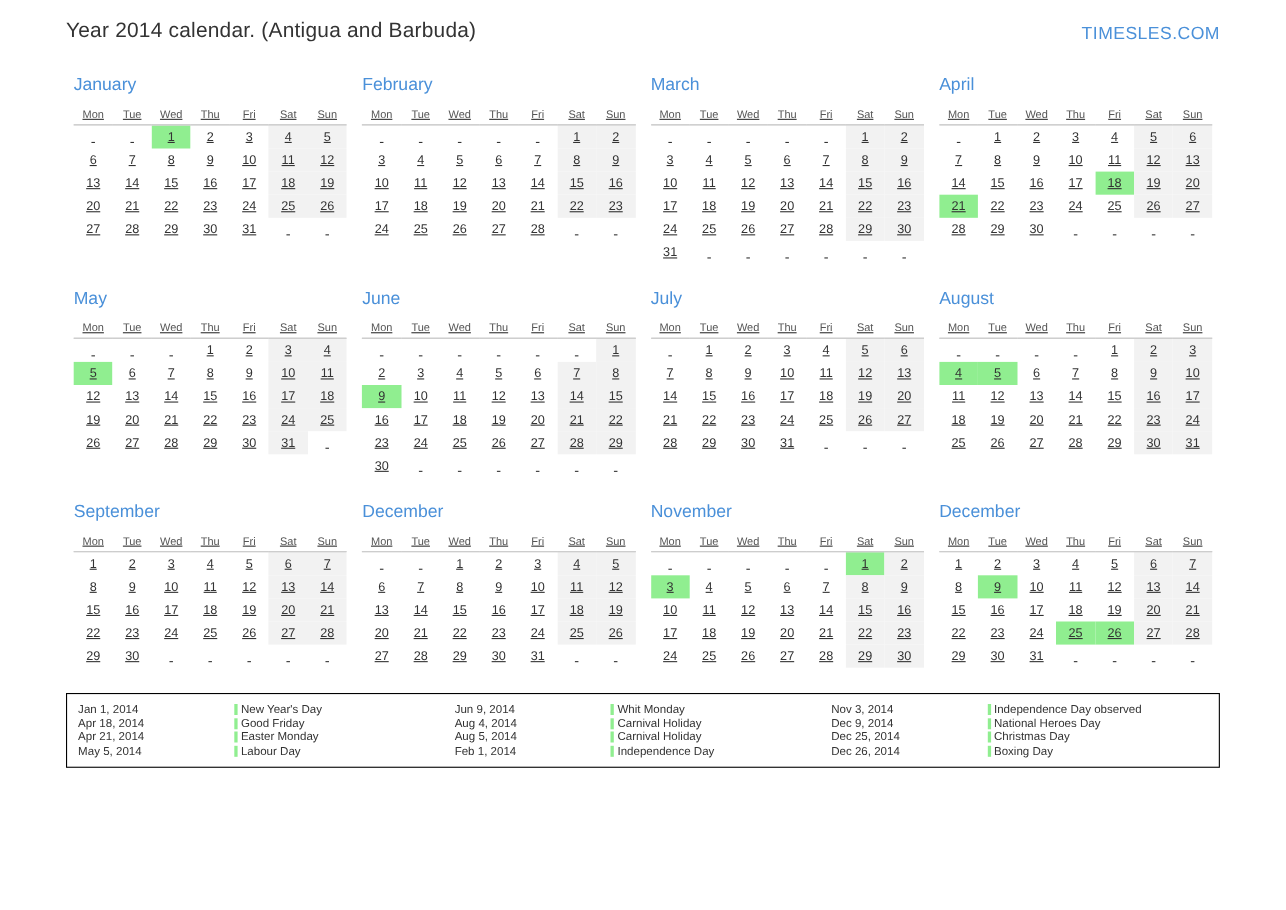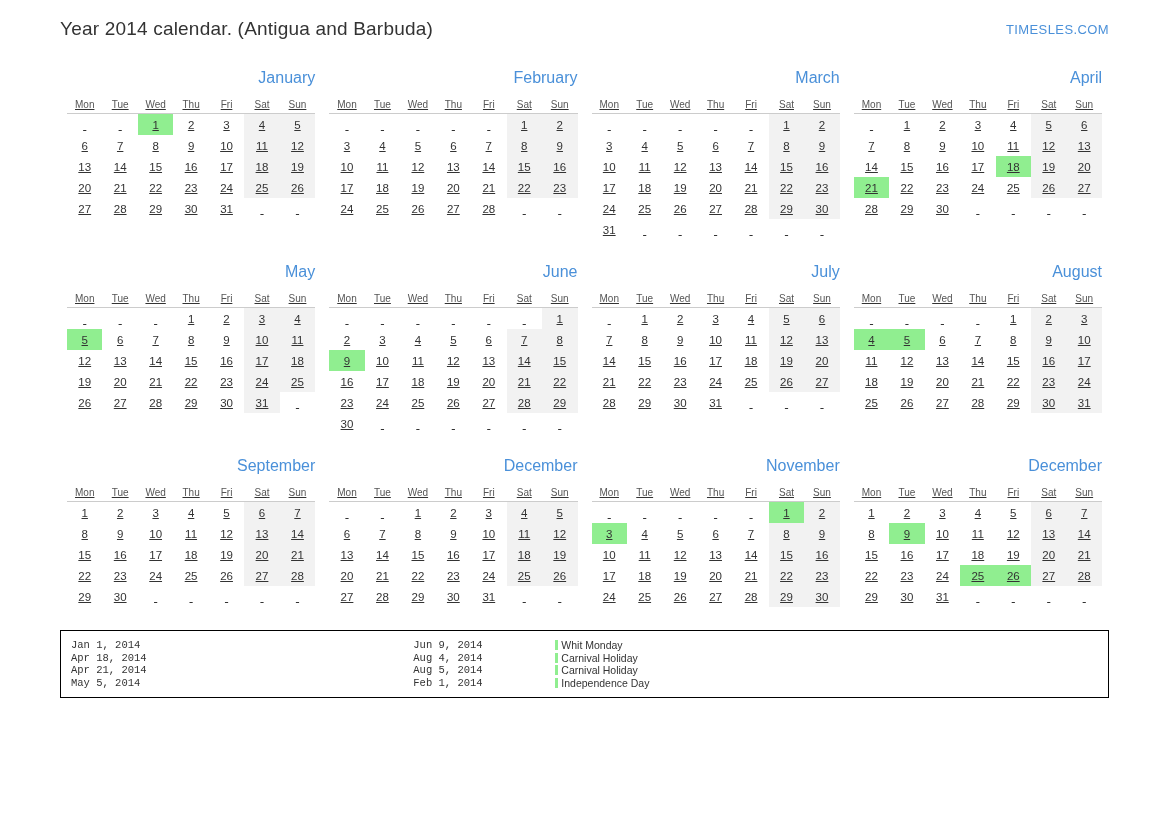--- a/index.html
+++ b/index.html
@@ -31,40 +31,40 @@
     font-size: 19px;
     color: #333333;
     font-weight: normal;
     letter-spacing: 0.2px;
     text-align: center;
   }
   .site-brand {
     position: absolute;
     right: 0;
     top: 4px;
-    font-size: 13px;
+    font-size: 16px;
     color: #4a90d9;
     letter-spacing: 0.4px;
   }
   .calendar-grid {
     position: absolute;
     top: 68px;
     left: 60px;
     width: 1049px;
     display: flex;
     flex-wrap: wrap;
   }
   .month {
     width: 262.25px;
     box-sizing: border-box;
     margin-bottom: 22px;
     padding: 0 7px;
   }
   .month-name {
-    text-align: right;
+    text-align: left;
     font-size: 16px;
     color: #4a90d9;
     margin-bottom: 8px;
     height: 20px;
     line-height: 20px;
   }
   table.month-table {
     border-collapse: collapse;
     width: 100%;
     table-layout: fixed;
@@ -131,21 +131,20 @@
     content: "";
     position: absolute;
     left: 0;
     top: 1px;
     width: 3px;
     height: 10px;
     background: #90ee90;
   }
   .legend-dates .row {
     white-space: nowrap;
-    font-family: Liberation Mono, monospace;
   }
 </style>
 </head>
 <body>
 
 <div class="page">
 
   <div class="title-bar">
     <span class="page-title">Year 2014 calendar. (Antigua and Barbuda)</span>
     <span class="site-brand">TIMESLES.COM</span>
@@ -928,31 +927,51 @@
       </div>
     </div>
 
   <div class="legend">
       <div class="legend-col">
         <div class="legend-dates">
           <div class="row">Jan 1, 2014</div>
           <div class="row">Apr 18, 2014</div>
           <div class="row">Apr 21, 2014</div>
           <div class="row">May 5, 2014</div>
+        </div>
+        <div class="legend-names">
+          <div class="row">New Year's Day</div>
+          <div class="row">Good Friday</div>
+          <div class="row">Easter Monday</div>
+          <div class="row">Labour Day</div>
         </div>
       </div>
       <div class="legend-col">
         <div class="legend-dates">
           <div class="row">Jun 9, 2014</div>
           <div class="row">Aug 4, 2014</div>
           <div class="row">Aug 5, 2014</div>
           <div class="row">Feb 1, 2014</div>
         </div>
         <div class="legend-names">
           <div class="row">Whit Monday</div>
           <div class="row">Carnival Holiday</div>
           <div class="row">Carnival Holiday</div>
           <div class="row">Independence Day</div>
         </div>
       </div>
+      <div class="legend-col">
+        <div class="legend-dates">
+          <div class="row">Nov 3, 2014</div>
+          <div class="row">Dec 9, 2014</div>
+          <div class="row">Dec 25, 2014</div>
+          <div class="row">Dec 26, 2014</div>
+        </div>
+        <div class="legend-names">
+          <div class="row">Independence Day observed</div>
+          <div class="row">National Heroes Day</div>
+          <div class="row">Christmas Day</div>
+          <div class="row">Boxing Day</div>
+        </div>
+      </div>
     </div>
 
 </div>
 
 </body></html>

